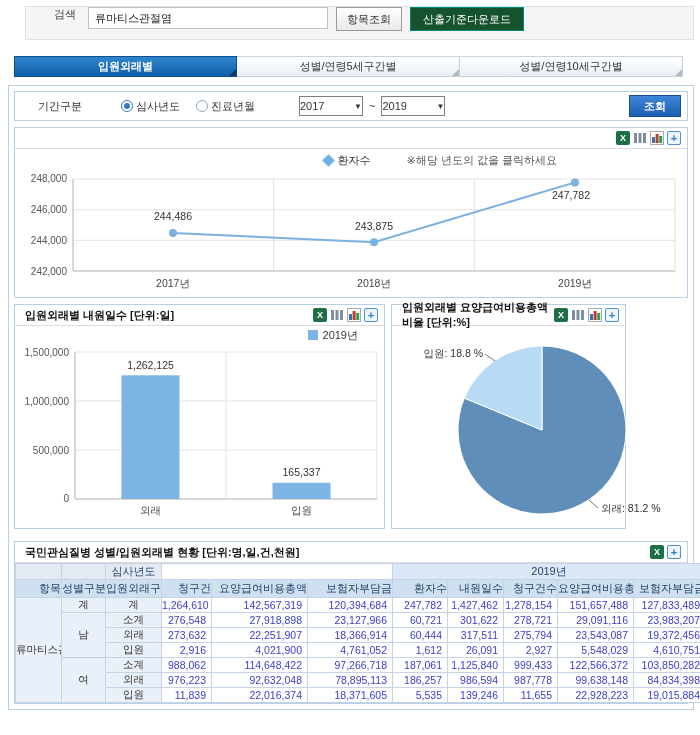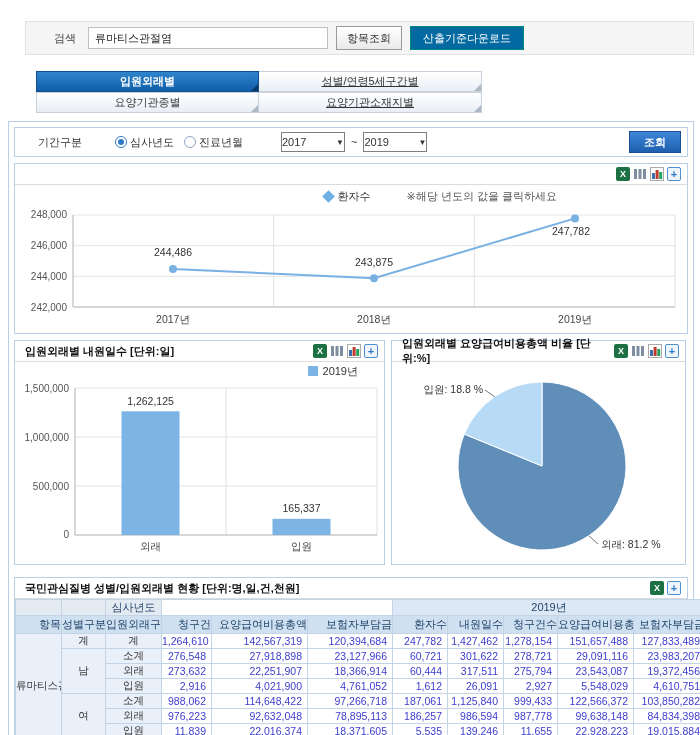--- a/index.html
+++ b/index.html
@@ -1,40 +1,40 @@
 <!DOCTYPE html>
 <html><head>
 <meta charset="utf-8">
 <style>
   * { box-sizing: border-box; margin: 0; padding: 0; }
   html,body { width:700px; background:#fff; font-family:"Liberation Sans","DejaVu Sans",sans-serif; font-size:11px; color:#333; }
 
   
-  .topbar { margin:21px 6px 0 25px; height:34px; background:#f5f5f5; border:1px solid #e2e2e2;
-            display:flex; align-items:center; gap:8px; padding:0 20px 0 28px; }
+  .topbar { margin:6px 6px 0 25px; height:34px; background:#f5f5f5; border:1px solid #e2e2e2;
+            display:flex; gap:8px; padding:0 20px 0 28px; }
   .topbar .lbl { color:#444; margin-right:4px; }
   .search-input { width:240px; height:22px; border:1px solid #bfbfbf; background:#fff; padding:0 6px; font-size:11px; color:#222; }
   .btn-plain { height:24px; padding:0 10px; background:linear-gradient(#fff,#e9e9e9); border:1px solid #9a9a9a; color:#333; font-size:11px; cursor:pointer; }
-  .btn-teal { height:24px; padding:0 12px; background:#0369a1; border:1px solid #00897e; color:#fff; font-size:11px; cursor:pointer; }
-
-  
-  .tabs { margin:16px 6px 0 36px; }
+  .btn-teal { height:24px; padding:0 12px; background:#14532d; border:1px solid #00897e; color:#fff; font-size:11px; cursor:pointer; }
+
+  
+  .tabs { margin:16px 6px 0 14px; }
   .tabrow { display:flex; }
   .tab { position:relative; width:223px; height:21px; display:flex; align-items:center; justify-content:center;
          background:linear-gradient(#ffffff,#e9eef5); border:1px solid #c9d1da; color:#333; cursor:pointer; }
-  .tab + .tab { border-left:none;text-decoration:underline; }
+  .tab + .tab { border-left:none; }
   .tab.active { background:linear-gradient(#2f85cc,#0f5ea9); border-color:#0d4f8f; color:#fff; font-weight:bold; }
   .fold { position:absolute; right:0; bottom:0; width:0; height:0; border-left:7px solid transparent; border-bottom:7px solid #aeb8c4; }
   .tab.active .fold { border-bottom-color:#0a3a66; }
 
   
   .container { margin:8px 6px 6px 8px; border:1px solid #b9cfe6; padding:5px; }
 
   
-  .filterbox { border:1px solid #b9cfe6; height:30px; display:flex; align-items:center; gap:10px; padding:0 6px 0 0; margin-bottom:6px; }
+  .filterbox { border:1px solid #b9cfe6; height:30px; display:flex; align-items:center; gap:16px; padding:0 6px 0 0; margin-bottom:6px; }
   .filter-label { width:90px; text-align:center; color:#333; }
   .radio { display:inline-flex; align-items:center; gap:3px; cursor:pointer; }
   .radio .dot { width:12px; height:12px; border-radius:50%; border:1px solid #8fa6bd; background:#fff; display:inline-block; position:relative; }
   .radio.sel .dot { border-color:#2f7ac6; }
   .radio.sel .dot::after { content:""; position:absolute; left:2px; top:2px; width:6px; height:6px; border-radius:50%; background:#2f7ac6; }
   .selgroup { display:flex; align-items:center; gap:6px; margin-left:28px; }
   .fake-select { display:inline-flex; align-items:center; justify-content:space-between; width:64px; height:20px;
                  border:1px solid #7f7f7f; background:#fff; padding:0 0; cursor:pointer; }
   .fake-select .arr { font-size:8px; color:#333; }
   .btn-search { margin-left:auto; height:22px; padding:0 14px; background:linear-gradient(#3f86d8,#1d5fae); border:1px solid #174f92;
@@ -51,21 +51,21 @@
 
   .legendrow { display:flex; align-items:center; justify-content:flex-end; gap:36px; height:22px; padding-right:130px; }
   .legendrow.bar { height:18px; padding-right:26px; gap:0; }
   .leg { display:inline-flex; align-items:center; gap:5px; color:#333; }
   .leg .diamond { width:9px; height:9px; background:#6fb0e4; transform:rotate(45deg); display:inline-block; }
   .leg .sq { width:10px; height:10px; background:#7db4e6; display:inline-block; }
   .note { color:#555; }
 
   .midrow { display:flex; gap:6px; margin-bottom:6px; }
   .sec-bar { width:371px; }
-  .sec-pie { width:295px; }
+  .sec-pie { width:235px; }
 
   svg text { font-family:"Liberation Sans","DejaVu Sans",sans-serif; }
   .ticktxt { font-size:10px; fill:#555; }
   .cattxt { font-size:10.5px; fill:#444; }
   .valtxt { font-size:10.5px; fill:#333; }
 
   
   table { width:100%; border-collapse:collapse; table-layout:fixed; }
   th, td { border:1px solid #c3d4e6; font-weight:normal; overflow:hidden; white-space:nowrap; }
   thead tr.grp th { height:15px; background:#e3eaf2; color:#23456b; }
@@ -89,28 +89,22 @@
 <div class="tabs">
   <div class="tabrow">
     <div class="tab active">
       <span>입원외래별</span>
       <span class="fold"></span>
     </div>
     <div class="tab">
       <span>성별/연령5세구간별</span>
       <span class="fold"></span>
     </div>
-  </div>
-  <div class="tabrow">
     <div class="tab">
-      <span>요양기관종별</span>
-      <span class="fold"></span>
-    </div>
-    <div class="tab">
-      <span>요양기관소재지별</span>
+      <span>성별/연령10세구간별</span>
       <span class="fold"></span>
     </div>
   </div>
 </div>
 
 <div class="container">
 
   <div class="filterbox">
     <span class="filter-label">기간구분</span>
     <span class="radio sel">

